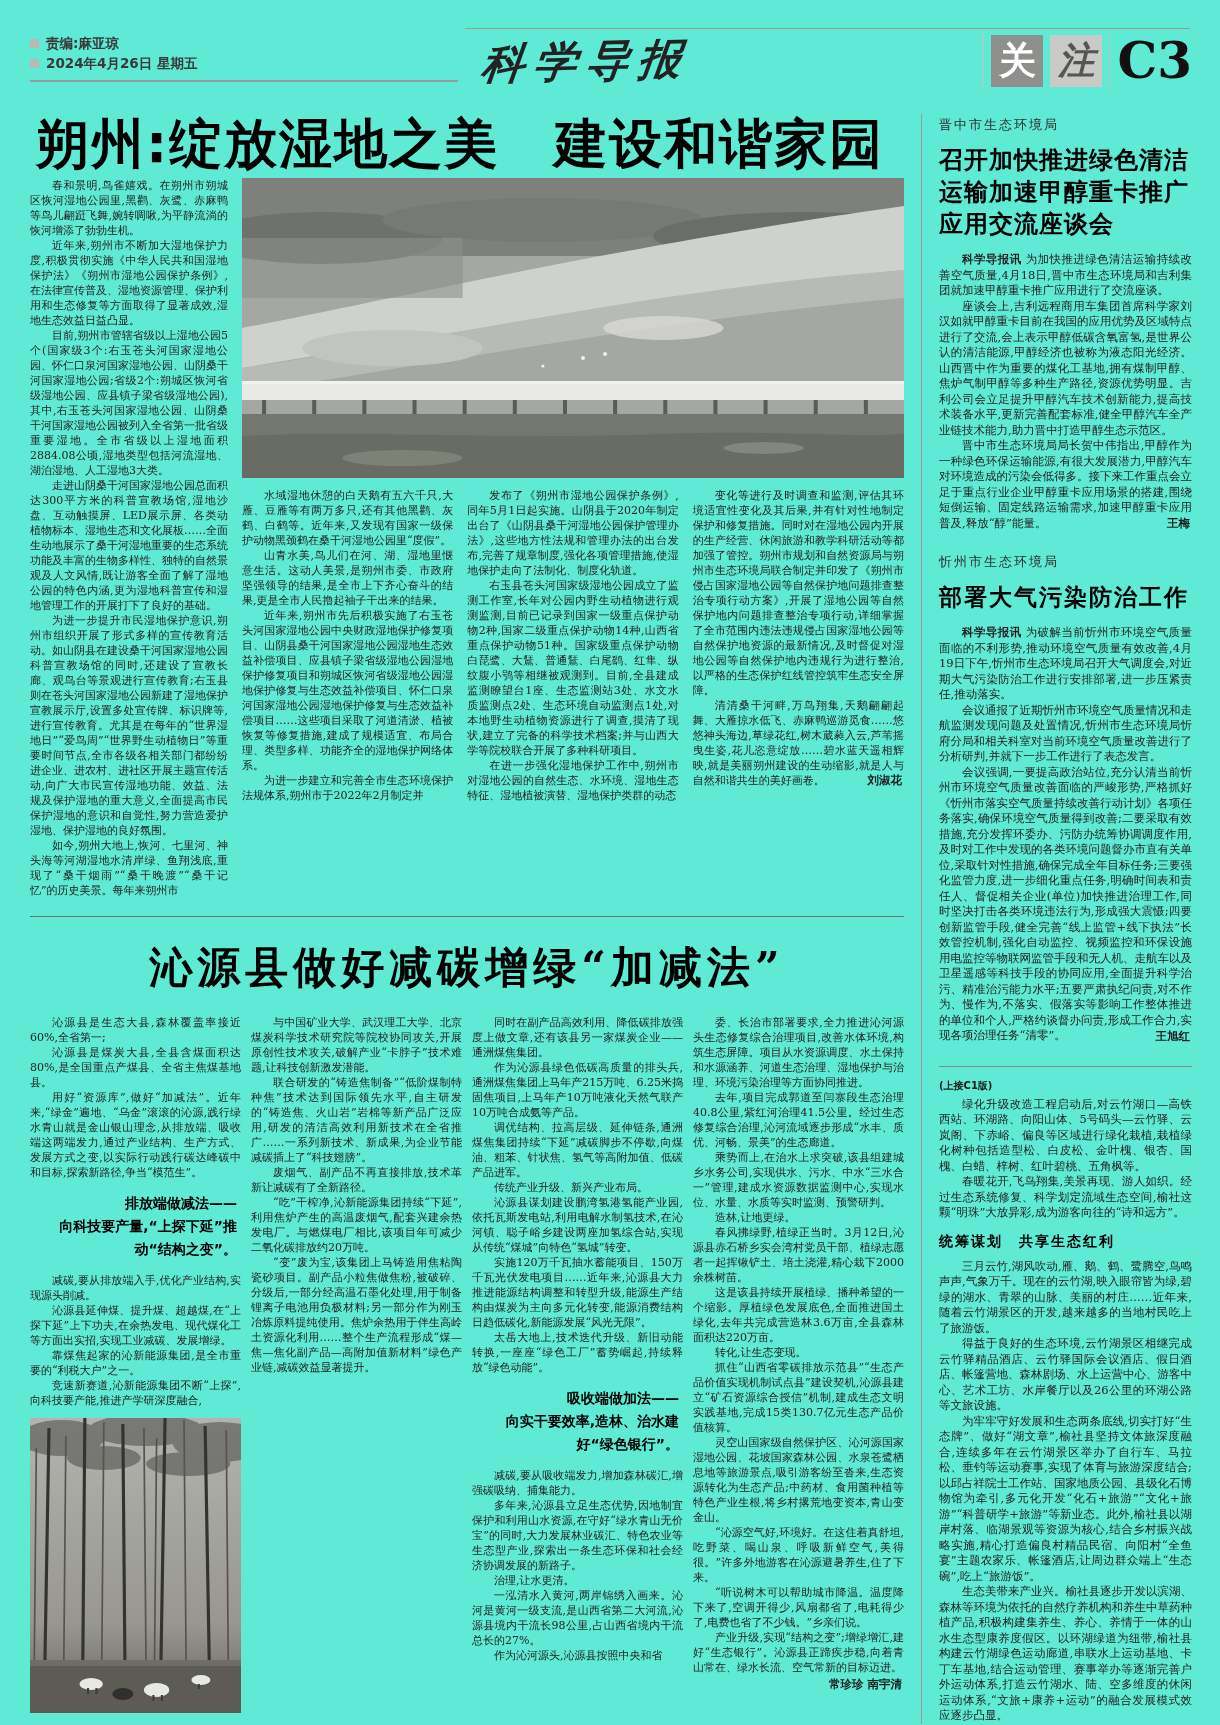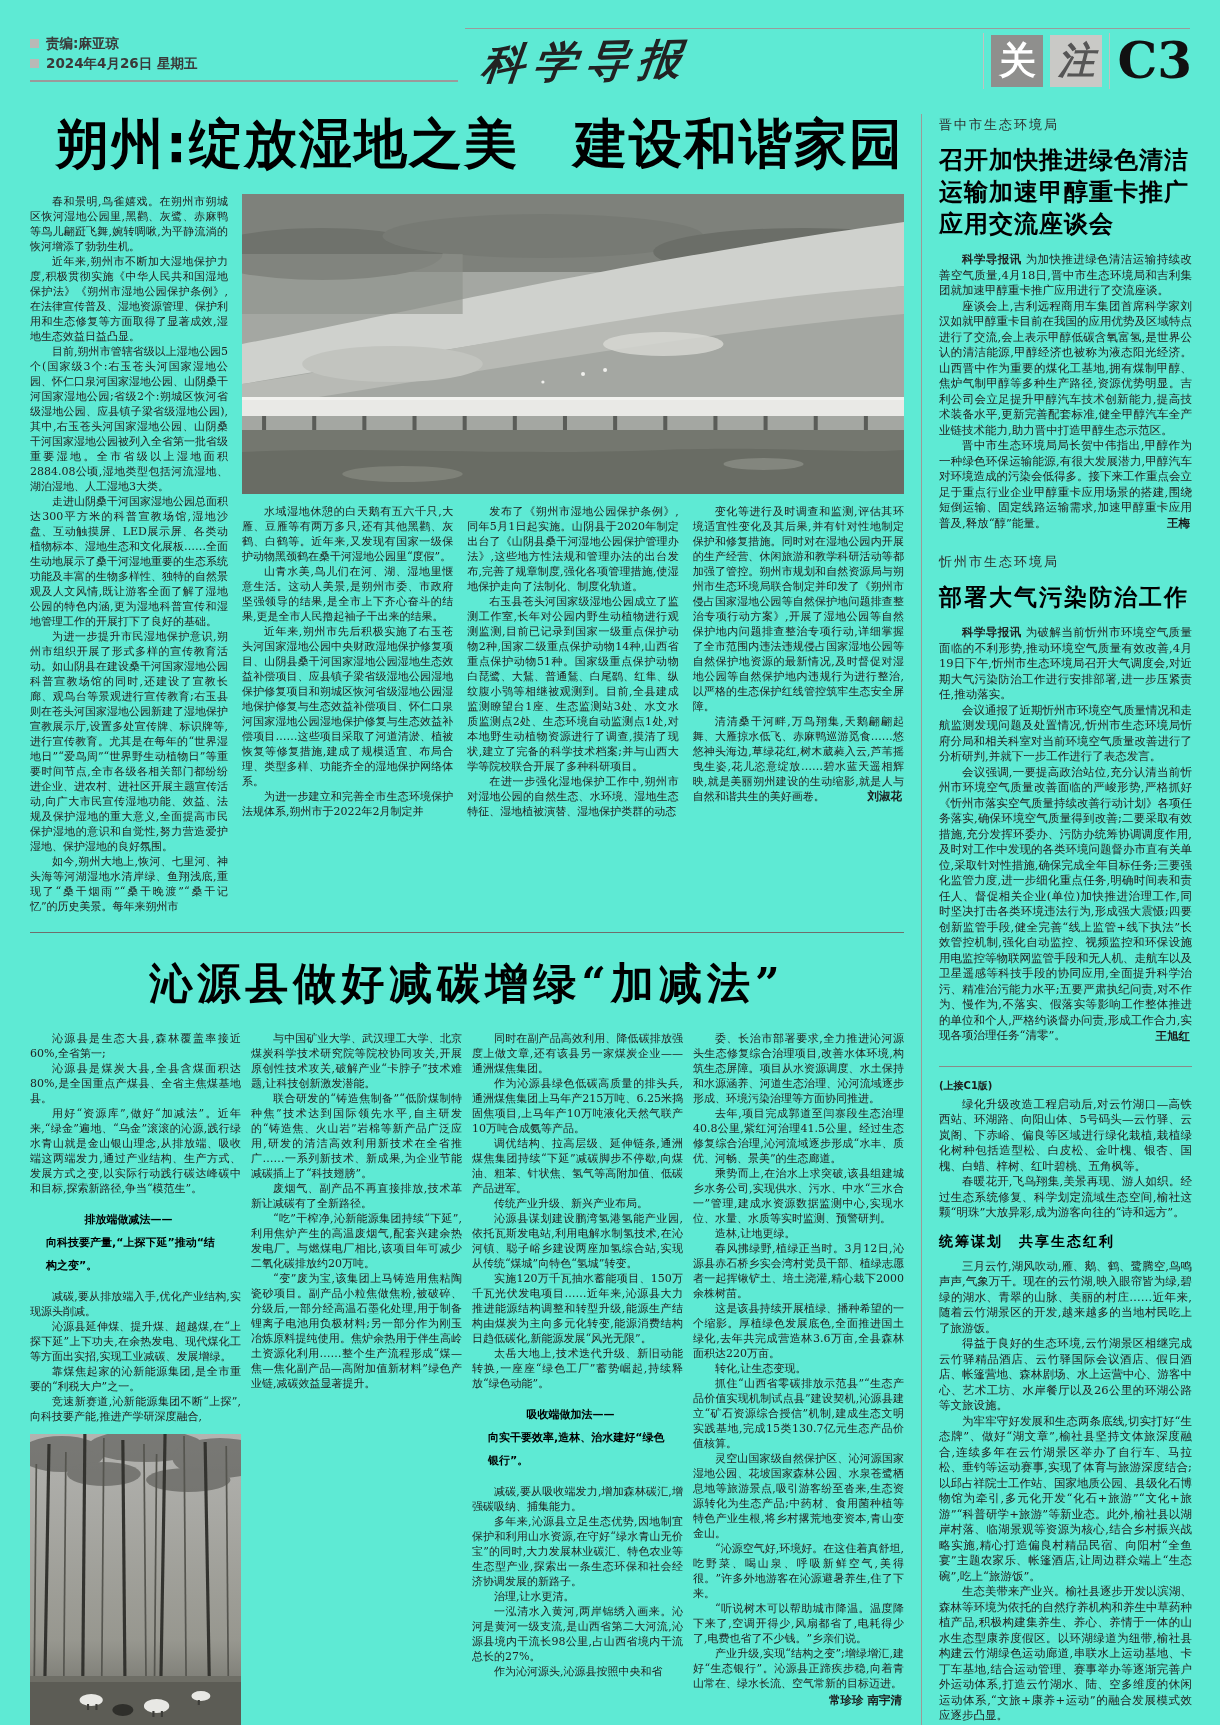--- a/index.html
+++ b/index.html
@@ -23,40 +23,40 @@
   .tag-light{background:#c9c9c6;color:#555;font-family:"DejaVu Serif","Liberation Serif",serif;font-style:italic;}
   .page-no{font-family:"DejaVu Serif","Liberation Serif",serif;font-weight:900;font-size:50px;color:#111;line-height:52px;}
 
   
   .content{display:flex;padding:10px 28px 0 30px;}
   .main{width:874px;flex:0 0 874px;}
   .vrule{width:1px;background:#9b9b98;margin:6px 17px 0 17px;align-self:stretch;}
   .aside{flex:1;padding-top:4px;min-width:0;}
 
   
-  .sz-head{margin:6px 0 20px 6px;font-family:"DejaVu Sans","Liberation Sans",sans-serif;
-    font-weight:900;font-size:53px;line-height:60px;letter-spacing:2px;color:#000;white-space:nowrap;text-align:right;}
+  .sz-head{margin:6px 0 4px 6px;font-family:"DejaVu Sans","Liberation Sans",sans-serif;
+    font-weight:900;font-size:53px;line-height:60px;letter-spacing:2px;color:#000;white-space:nowrap;}
   .sz-body{display:flex;gap:14px;}
   .sz-c1{width:198px;flex:0 0 198px;}
   .sz-rest{flex:1;min-width:0;}
   .photo-main{width:100%;height:300px;margin-bottom:10px;background:#a9aca8;}
   .photo-main svg,.photo-forest svg{display:block;width:100%;height:100%;}
   .sz-cols{display:flex;gap:14px;}
   .sz-cols .col{flex:1;min-width:0;}
   .bodytext p{margin:0;text-indent:2em;text-align:justify;font-size:11px;line-height:15px;color:#222;}
   .byline{text-align:right;font-weight:700;font-size:11.5px;margin-top:-15px;padding-right:2px;}
 
   
   .sec-divider{border:none;border-top:1px solid #6f6f6c;margin:18px 0 0 0;}
   .qy-head{margin:22px 0 18px 0;text-align:center;font-family:"DejaVu Serif","Liberation Serif",serif;
     font-weight:900;font-size:43px;letter-spacing:5px;color:#000;}
   .qy-cols{display:flex;gap:10px;}
   .qy-cols .col{flex:1;min-width:0;}
-  .qy-sub{font-family:"DejaVu Sans","Liberation Sans",sans-serif;font-weight:900;font-size:11px;
-    line-height:23px;margin:12px 16px;text-indent:3.5em;color:#000;}
+  .qy-sub{font-family:"DejaVu Sans","Liberation Sans",sans-serif;font-weight:900;font-size:14px;
+    line-height:23px;margin:12px 4px;text-indent:3.5em;color:#000;text-align:right;}
   .photo-forest{width:100%;height:295px;margin-top:10px;background:#8f8f8c;}
   .qy-byline{margin-top:4px;}
 
   
   .aside .bodytext p{font-size:11.5px;line-height:15.5px;}
   .kicker{font-family:Liberation Mono, monospace;font-size:13px;color:#2e2e2e;
     letter-spacing:2px;margin:4px 0 10px 0;}
   .r-head{margin:0 0 12px 0;font-family:"DejaVu Sans","Liberation Sans",sans-serif;font-weight:900;
     font-size:24px;line-height:32px;letter-spacing:1px;color:#000;}
   .r-head.single{font-size:23px;letter-spacing:2px;}
@@ -262,21 +262,21 @@
             <div>
                 <p>减碳,要从吸收端发力,增加森林碳汇,增强碳吸纳、捕集能力。</p>
                 <p>多年来,沁源县立足生态优势,因地制宜保护和利用山水资源,在守好“绿水青山无价宝”的同时,大力发展林业碳汇、特色农业等生态型产业,探索出一条生态环保和社会经济协调发展的新路子。</p>
                 <p>治理,让水更清。</p>
                 <p>一泓清水入黄河,两岸锦绣入画来。沁河是黄河一级支流,是山西省第二大河流,沁源县境内干流长98公里,占山西省境内干流总长的27%。</p>
                 <p>作为沁河源头,沁源县按照中央和省</p>
               </div>
           </div>
           <div class="col bodytext">
             <div>
-                <p>委、长治市部署要求,全力推进沁河源头生态修复综合治理项目,改善水体环境,构筑生态屏障。项目从水资源调度、水土保持和水源涵养、河道生态治理、沁河流域逐步形成、环境污染治理等方面协同推进。</p>
+                <p>委、长治市部署要求,全力推进沁河源头生态修复综合治理项目,改善水体环境,构筑生态屏障。项目从水资源调度、水土保持和水源涵养、河道生态治理、湿地保护与治理、环境污染治理等方面协同推进。</p>
                 <p>去年,项目完成郭道至闫寨段生态治理40.8公里,紫红河治理41.5公里。经过生态修复综合治理,沁河流域逐步形成“水丰、质优、河畅、景美”的生态廊道。</p>
                 <p>乘势而上,在治水上求突破,该县组建城乡水务公司,实现供水、污水、中水“三水合一”管理,建成水资源数据监测中心,实现水位、水量、水质等实时监测、预警研判。</p>
                 <p>造林,让地更绿。</p>
                 <p>春风拂绿野,植绿正当时。3月12日,沁源县赤石桥乡实会湾村党员干部、植绿志愿者一起挥锹铲土、培土浇灌,精心栽下2000余株树苗。</p>
                 <p>这是该县持续开展植绿、播种希望的一个缩影。厚植绿色发展底色,全面推进国土绿化,去年共完成营造林3.6万亩,全县森林面积达220万亩。</p>
                 <p>转化,让生态变现。</p>
                 <p>抓住“山西省零碳排放示范县”“生态产品价值实现机制试点县”建设契机,沁源县建立“矿石资源综合授信”机制,建成生态文明实践基地,完成15类130.7亿元生态产品价值核算。</p>
                 <p>灵空山国家级自然保护区、沁河源国家湿地公园、花坡国家森林公园、水泉苍鹭栖息地等旅游景点,吸引游客纷至沓来,生态资源转化为生态产品;中药材、食用菌种植等特色产业生根,将乡村撂荒地变资本,青山变金山。</p>
                 <p>“沁源空气好,环境好。在这住着真舒坦,吃野菜、喝山泉、呼吸新鲜空气,美得很。”许多外地游客在沁源避暑养生,住了下来。</p>
                 <p>“听说树木可以帮助城市降温。温度降下来了,空调开得少,风扇都省了,电耗得少了,电费也省了不少钱。”乡亲们说。</p>

